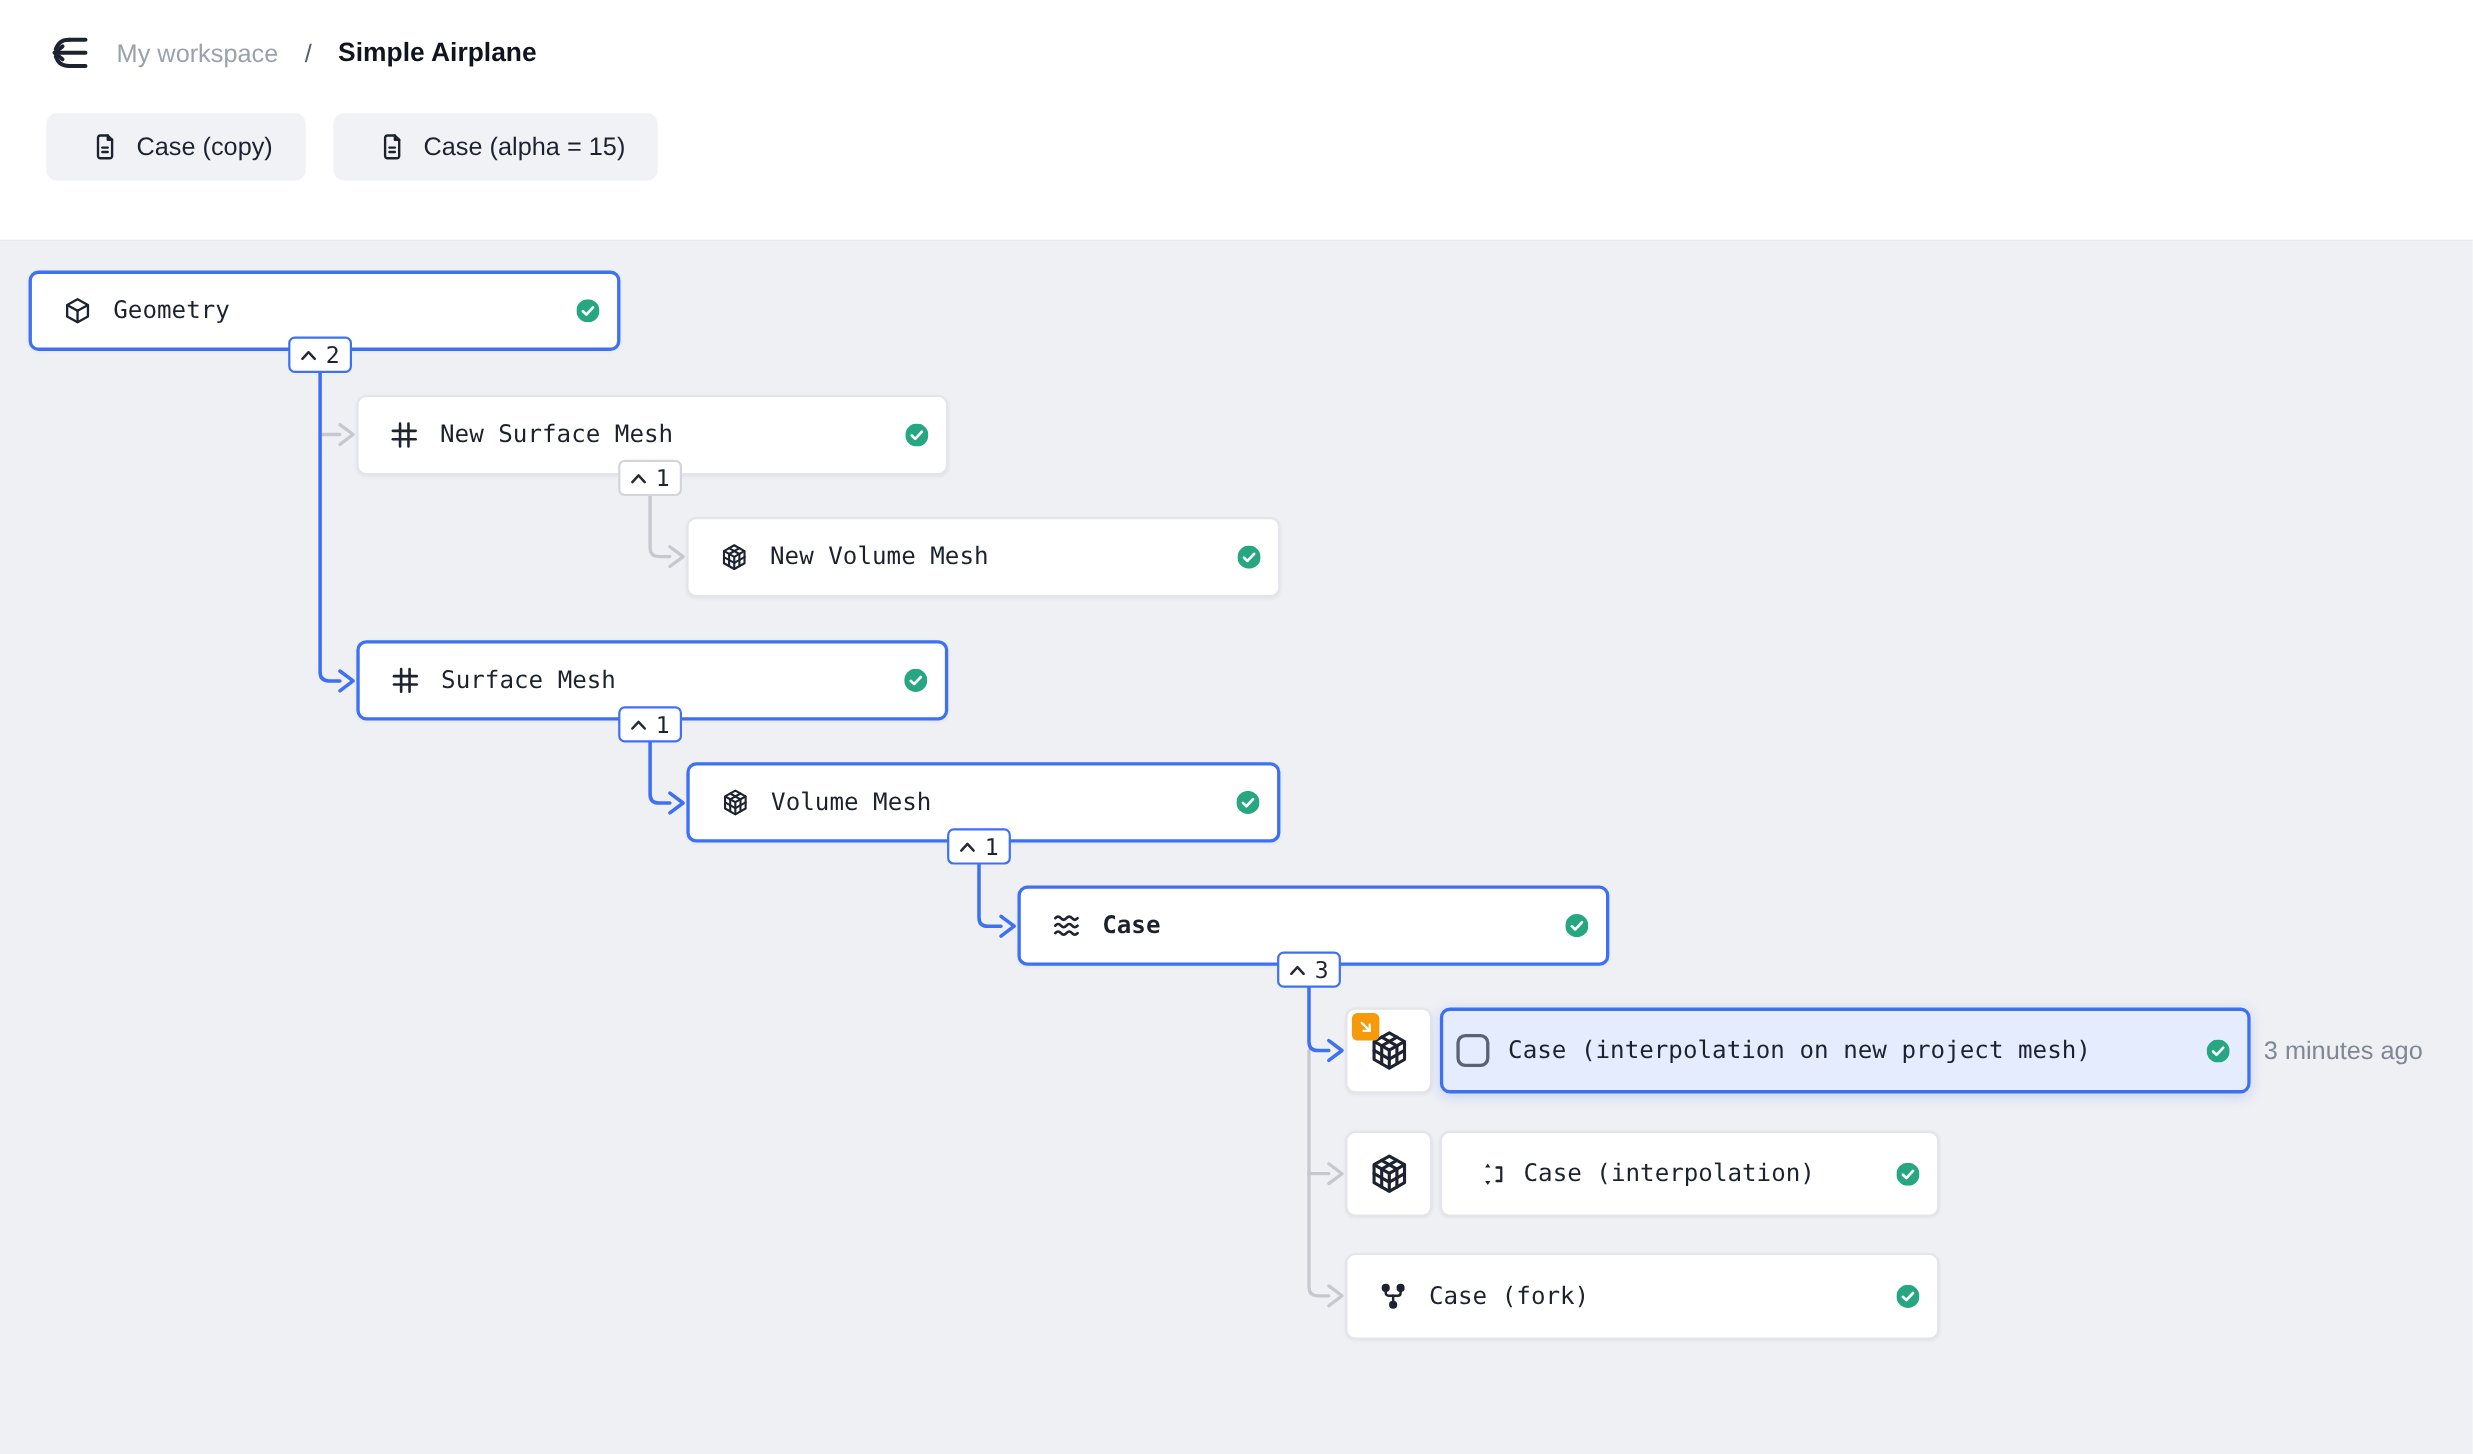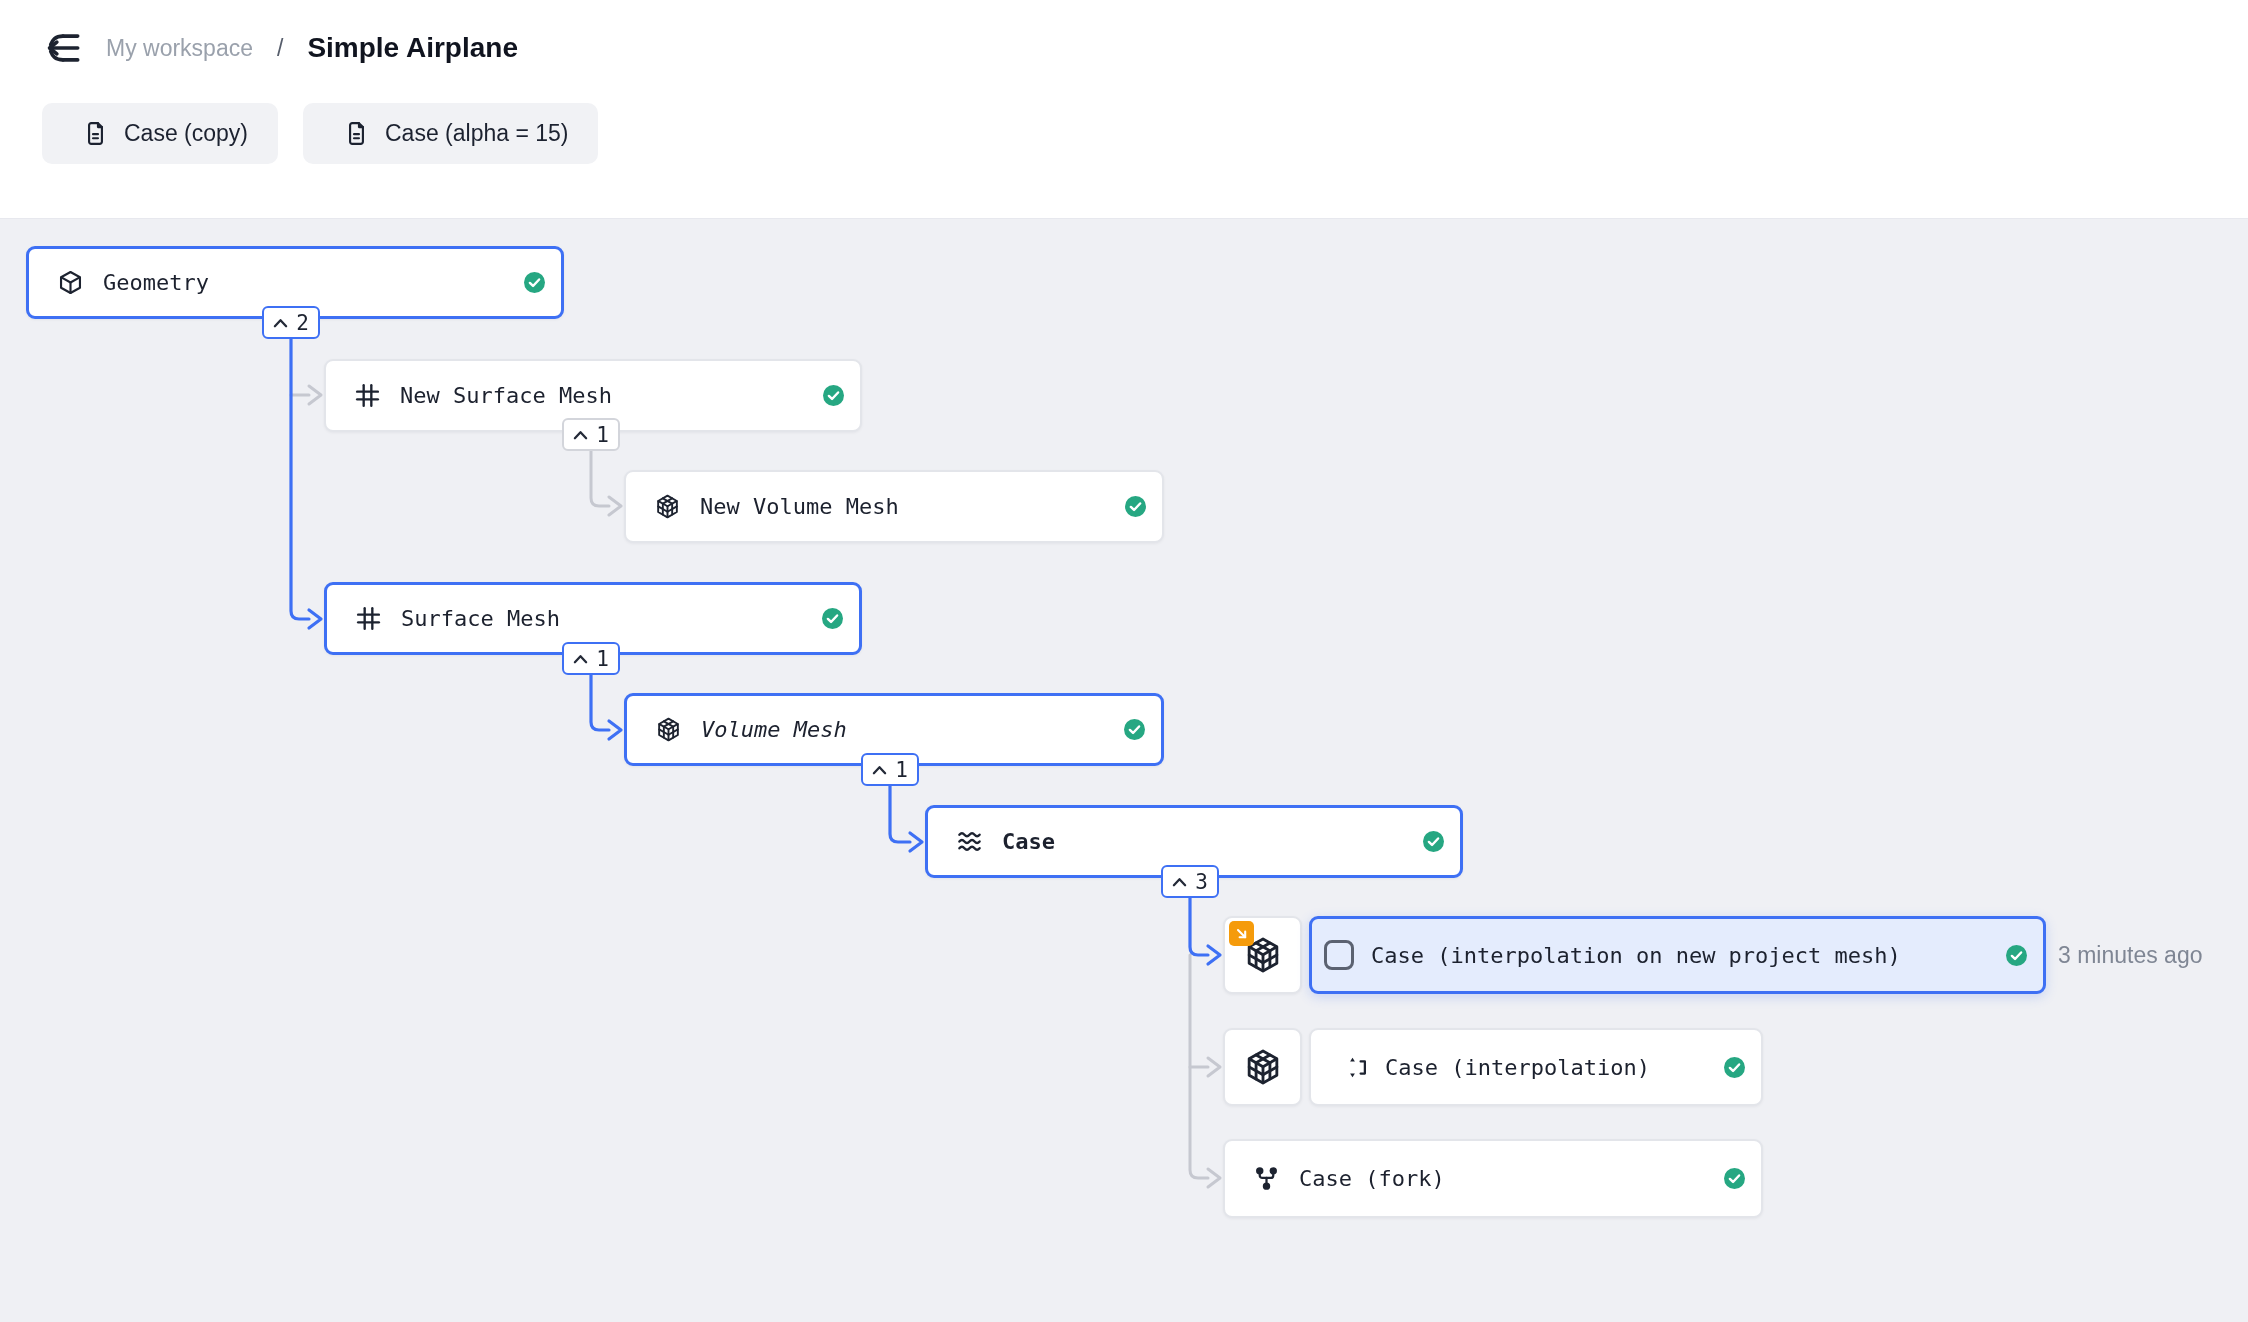--- a/index.html
+++ b/index.html
@@ -5,21 +5,21 @@
   * { margin:0; padding:0; box-sizing:border-box; }
   html,body { width:2248px; height:1322px; background:#ffffff; overflow:hidden;
               font-family:"Liberation Sans", sans-serif; }
 
   
   .header { position:relative; width:2248px; height:218px; background:#ffffff;text-align:center; }
   .breadcrumb-row { position:absolute; left:42px; top:28px; display:flex; align-items:center; gap:22px; }
   .tree-icon { width:42px; height:40px; display:block; color:#1d2330; }
   .crumb { font-size:23px; color:#9aa1ac; cursor:pointer; }
   .crumb-sep { font-size:23px; color:#565d6b; padding:0 2px; }
-  .crumb-current { font-size:28px; font-weight:700; color:#10141f; }
+  .crumb-current { font-size:24px; font-weight:700; color:#10141f; }
   .tabs-row { position:absolute; left:42px; top:103px; display:flex; gap:25px; }
   .chip { height:61px; background:#f1f2f5; border-radius:10px; display:flex; align-items:center;
           gap:15px; padding:0 30px 0 40px; cursor:pointer; }
   .chip-icon { width:27px; height:27px; color:#1c2230; }
   .chip-label { font-size:23px; font-weight:500; color:#1c2230; white-space:nowrap; }
 
   
   .canvas { position:relative; width:2248px; height:1104px; background:#eff0f4; border-top:1px solid #e7e8ee; }
   .connectors { position:absolute; left:0; top:0; width:2248px; height:1104px; }
 
@@ -191,21 +191,21 @@
       <polyline points="5.6,10.4 8.6,13.3 14.4,7.1" fill="none" stroke="#ffffff" stroke-width="2.3" stroke-linecap="round" stroke-linejoin="round"></polyline>
     </svg>
   </div>
   <div class="badge badge--blue" style="left:562px; top:423px;">
     <svg class="badge-chevron" viewBox="0 0 16 10" fill="none" stroke="currentColor" stroke-width="2.4" stroke-linecap="round" stroke-linejoin="round">
       <polyline points="2,8.5 8,2 14,8.5"></polyline>
       </svg>
     <span class="badge-count">1</span>
   </div>
 
-  <div class="node node--blue" style="left:624px; top:474px; width:540px; height:73px;font-style:italic;">
+  <div class="node node--blue" style="left:624px; top:474px; width:540px; height:73px;">
     <svg class="node-icon" viewBox="0 0 24 24" fill="none" stroke="currentColor" stroke-width="1.7" stroke-linecap="round" stroke-linejoin="round">
       <path d="M12 2.4 L20.3 7.1 V16.9 L12 21.6 L3.7 16.9 V7.1 Z"></path>
       <path d="M3.9 7.2 L12 11.8 L20.1 7.2"></path>
         <path d="M12 11.8 V21.4"></path>
       <path d="M7.85 4.75 L16.15 9.45"></path>
         <path d="M16.15 4.75 L7.85 9.45"></path>
       <path d="M3.7 11.95 L12 16.65"></path>
         <path d="M7.85 9.45 V19.2"></path>
       <path d="M20.3 11.95 L12 16.65"></path>
         <path d="M16.15 9.45 V19.2"></path>

